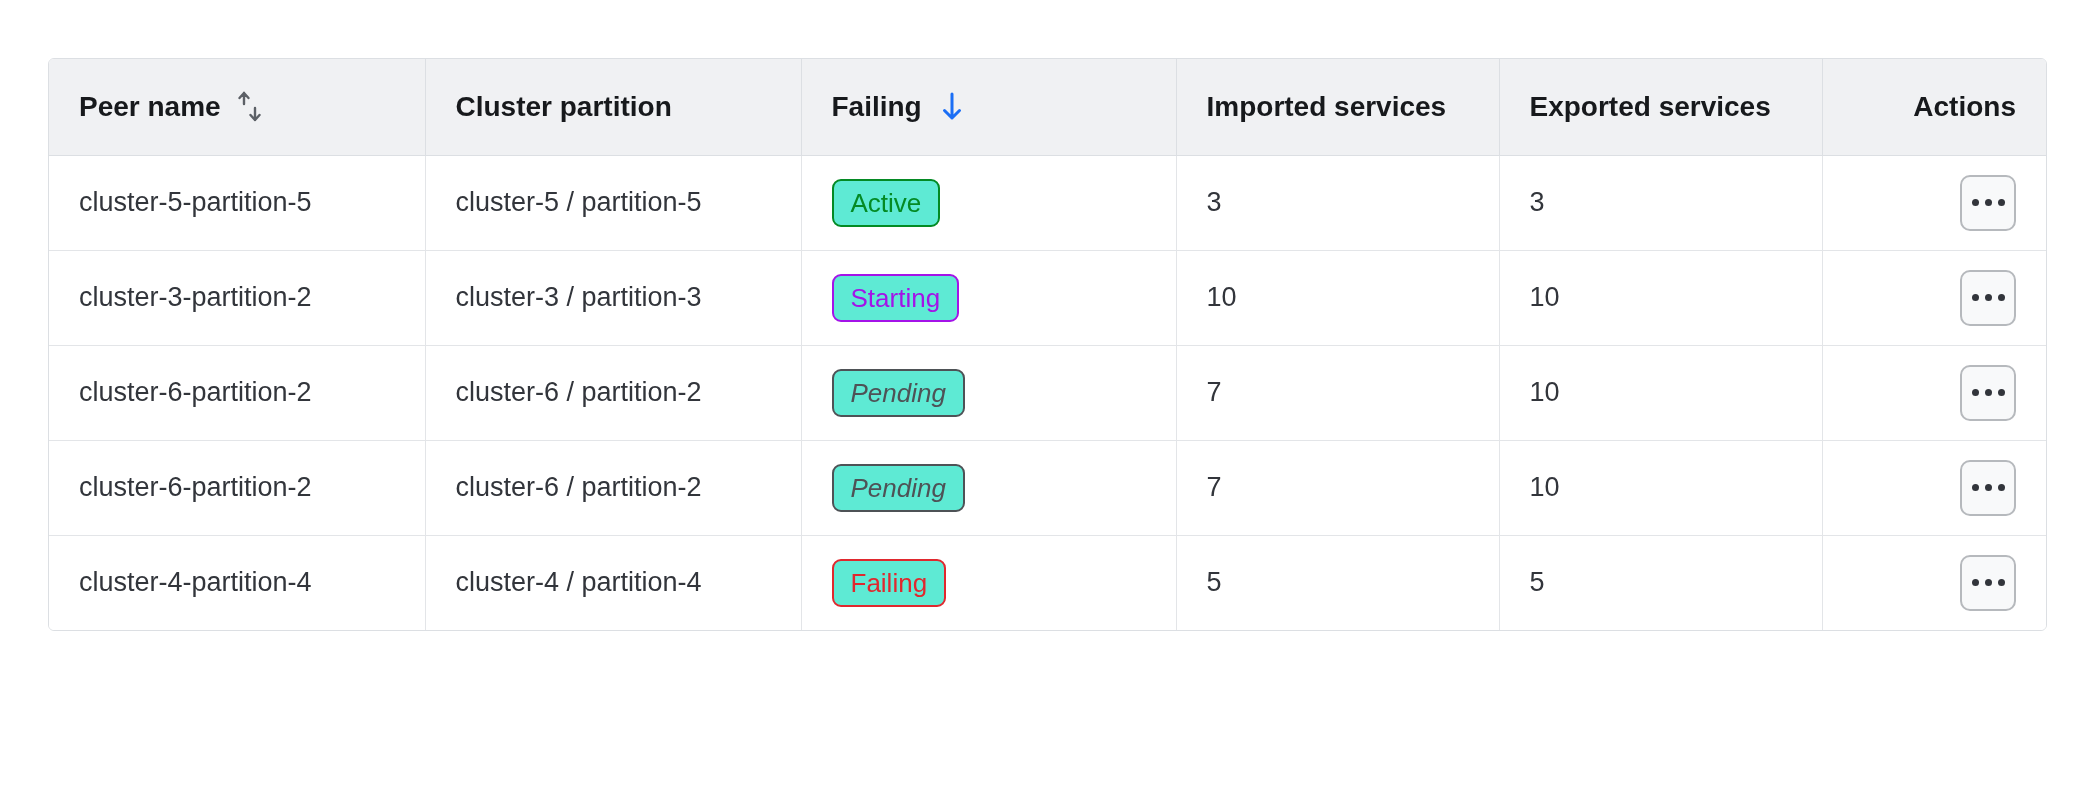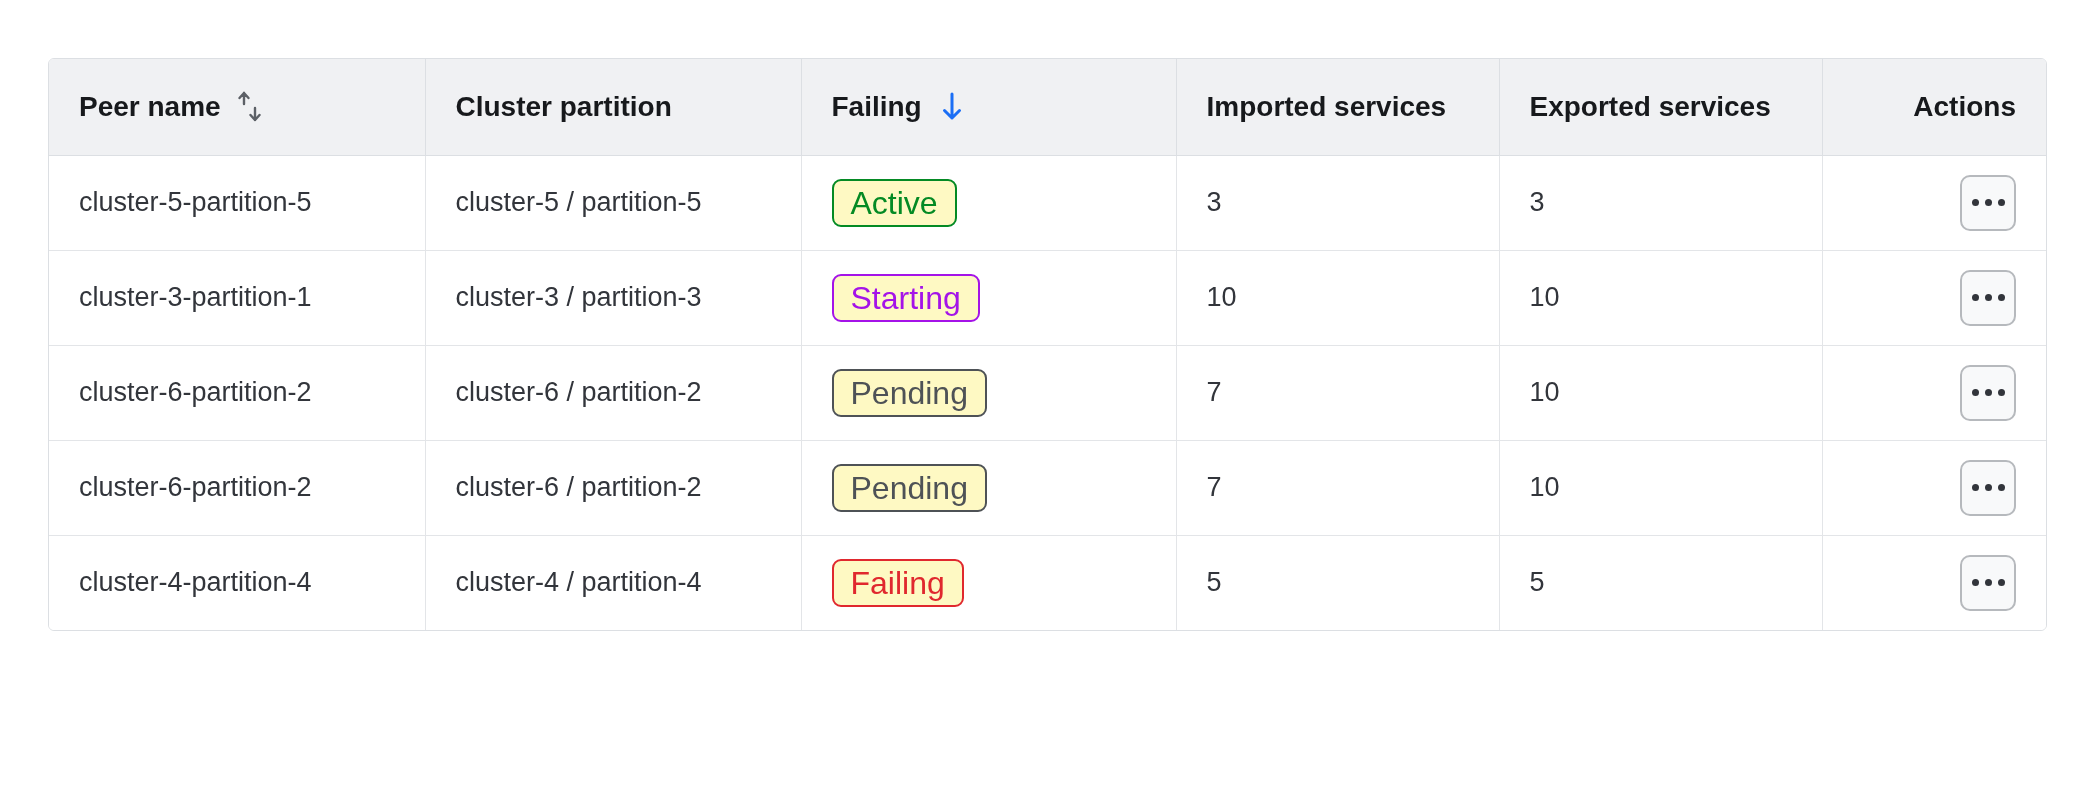--- a/index.html
+++ b/index.html
@@ -104,29 +104,29 @@
 
   
   .badge {
     display: inline-flex;
     align-items: center;
     justify-content: center;
     height: 48px;
     padding: 0 17px;
     border-radius: 9px;
     border: 2px solid currentColor;
-    font-size: 32px;
+    font-size: 26px;
     line-height: 1;
-    background: #fef9c3;
+    background: #5eead4;
     box-sizing: border-box;
     white-space: nowrap;
   }
   .badge.active   { color: #048a24; }
   .badge.starting { color: #a413e8; text-align: right; }
-  .badge.pending  { color: #4e5256; }
+  .badge.pending  { color: #4e5256; font-style: italic; }
   .badge.failing  { color: #e0282e; }
 
   
   .actions-btn {
     display: inline-flex;
     align-items: center;
     justify-content: center;
     width: 56px;
     height: 56px;
     border: 2px solid #b6b9bd;
@@ -223,21 +223,21 @@
               <span class="dots">
                   <i></i>
                   <i></i>
                   <i></i>
                 </span>
             </button>
           </td>
         </tr>
 
         <tr>
-          <td>cluster-3-partition-1</td>
+          <td>cluster-3-partition-2</td>
           <td>cluster-3 / partition-3</td>
           <td>
             <span class="badge starting">Starting</span>
           </td>
           <td>10</td>
           <td>10</td>
           <td>
             <button class="actions-btn">
               <span class="dots">
                   <i></i>

